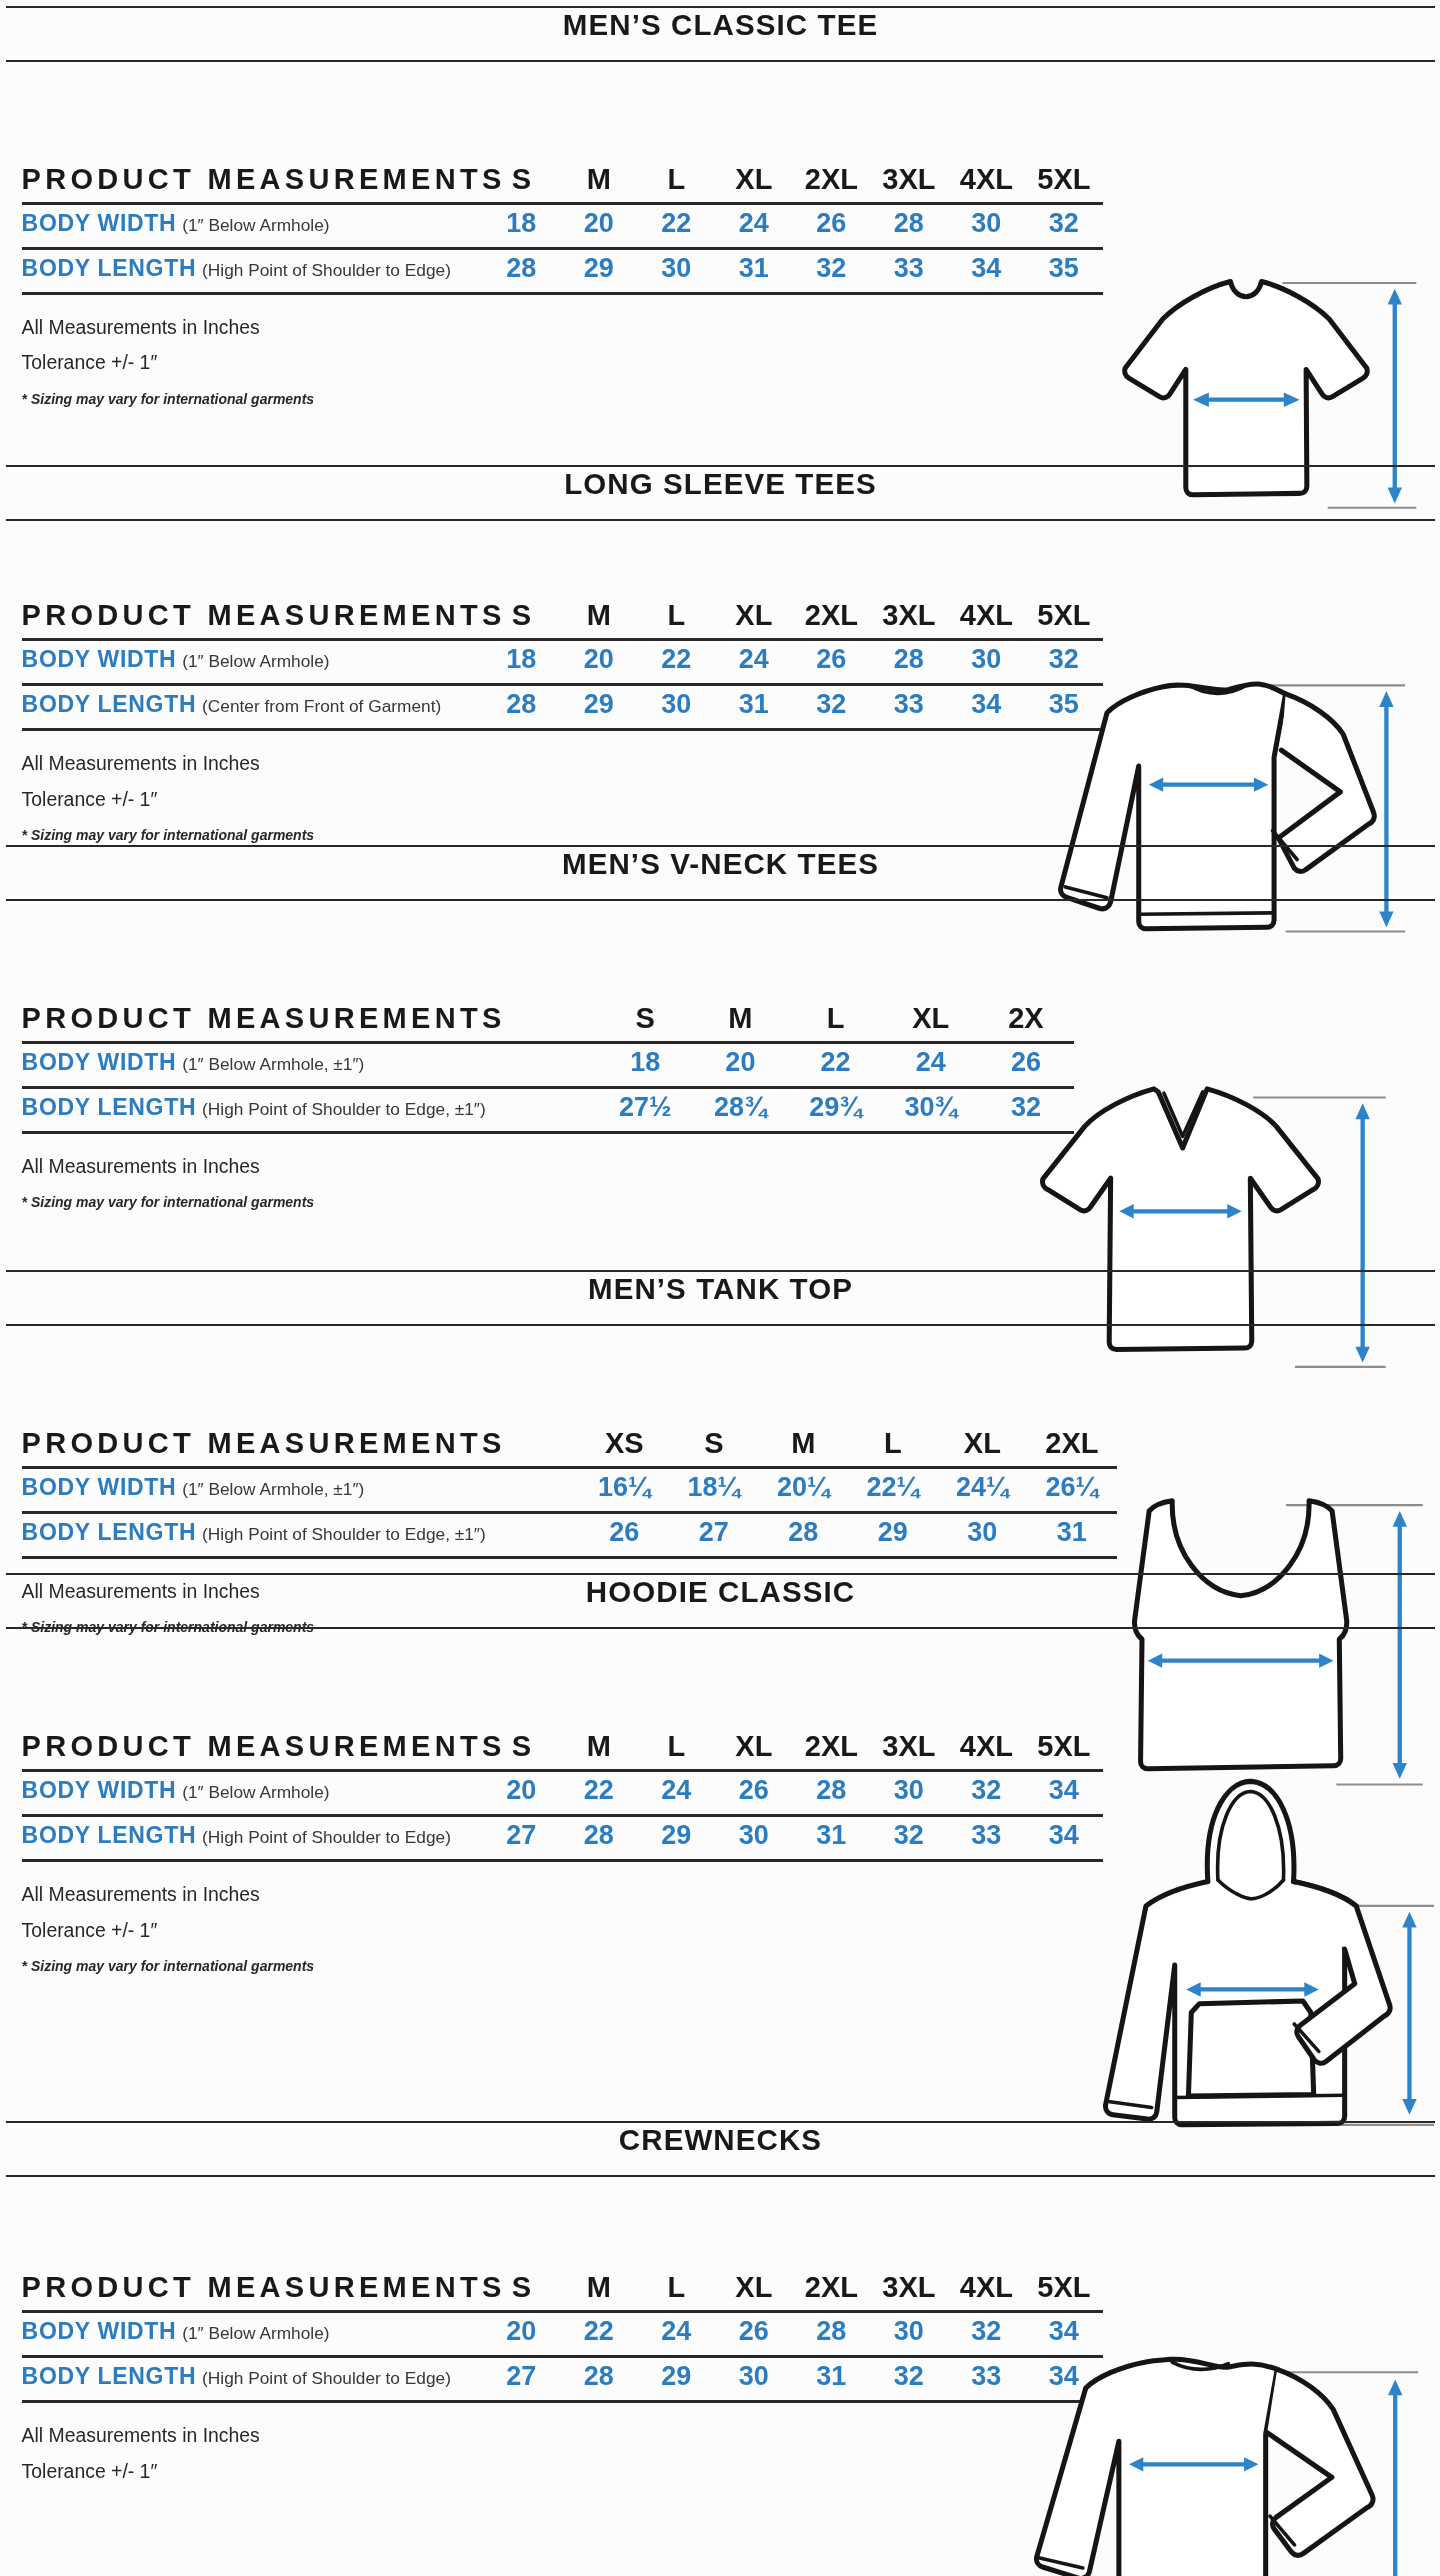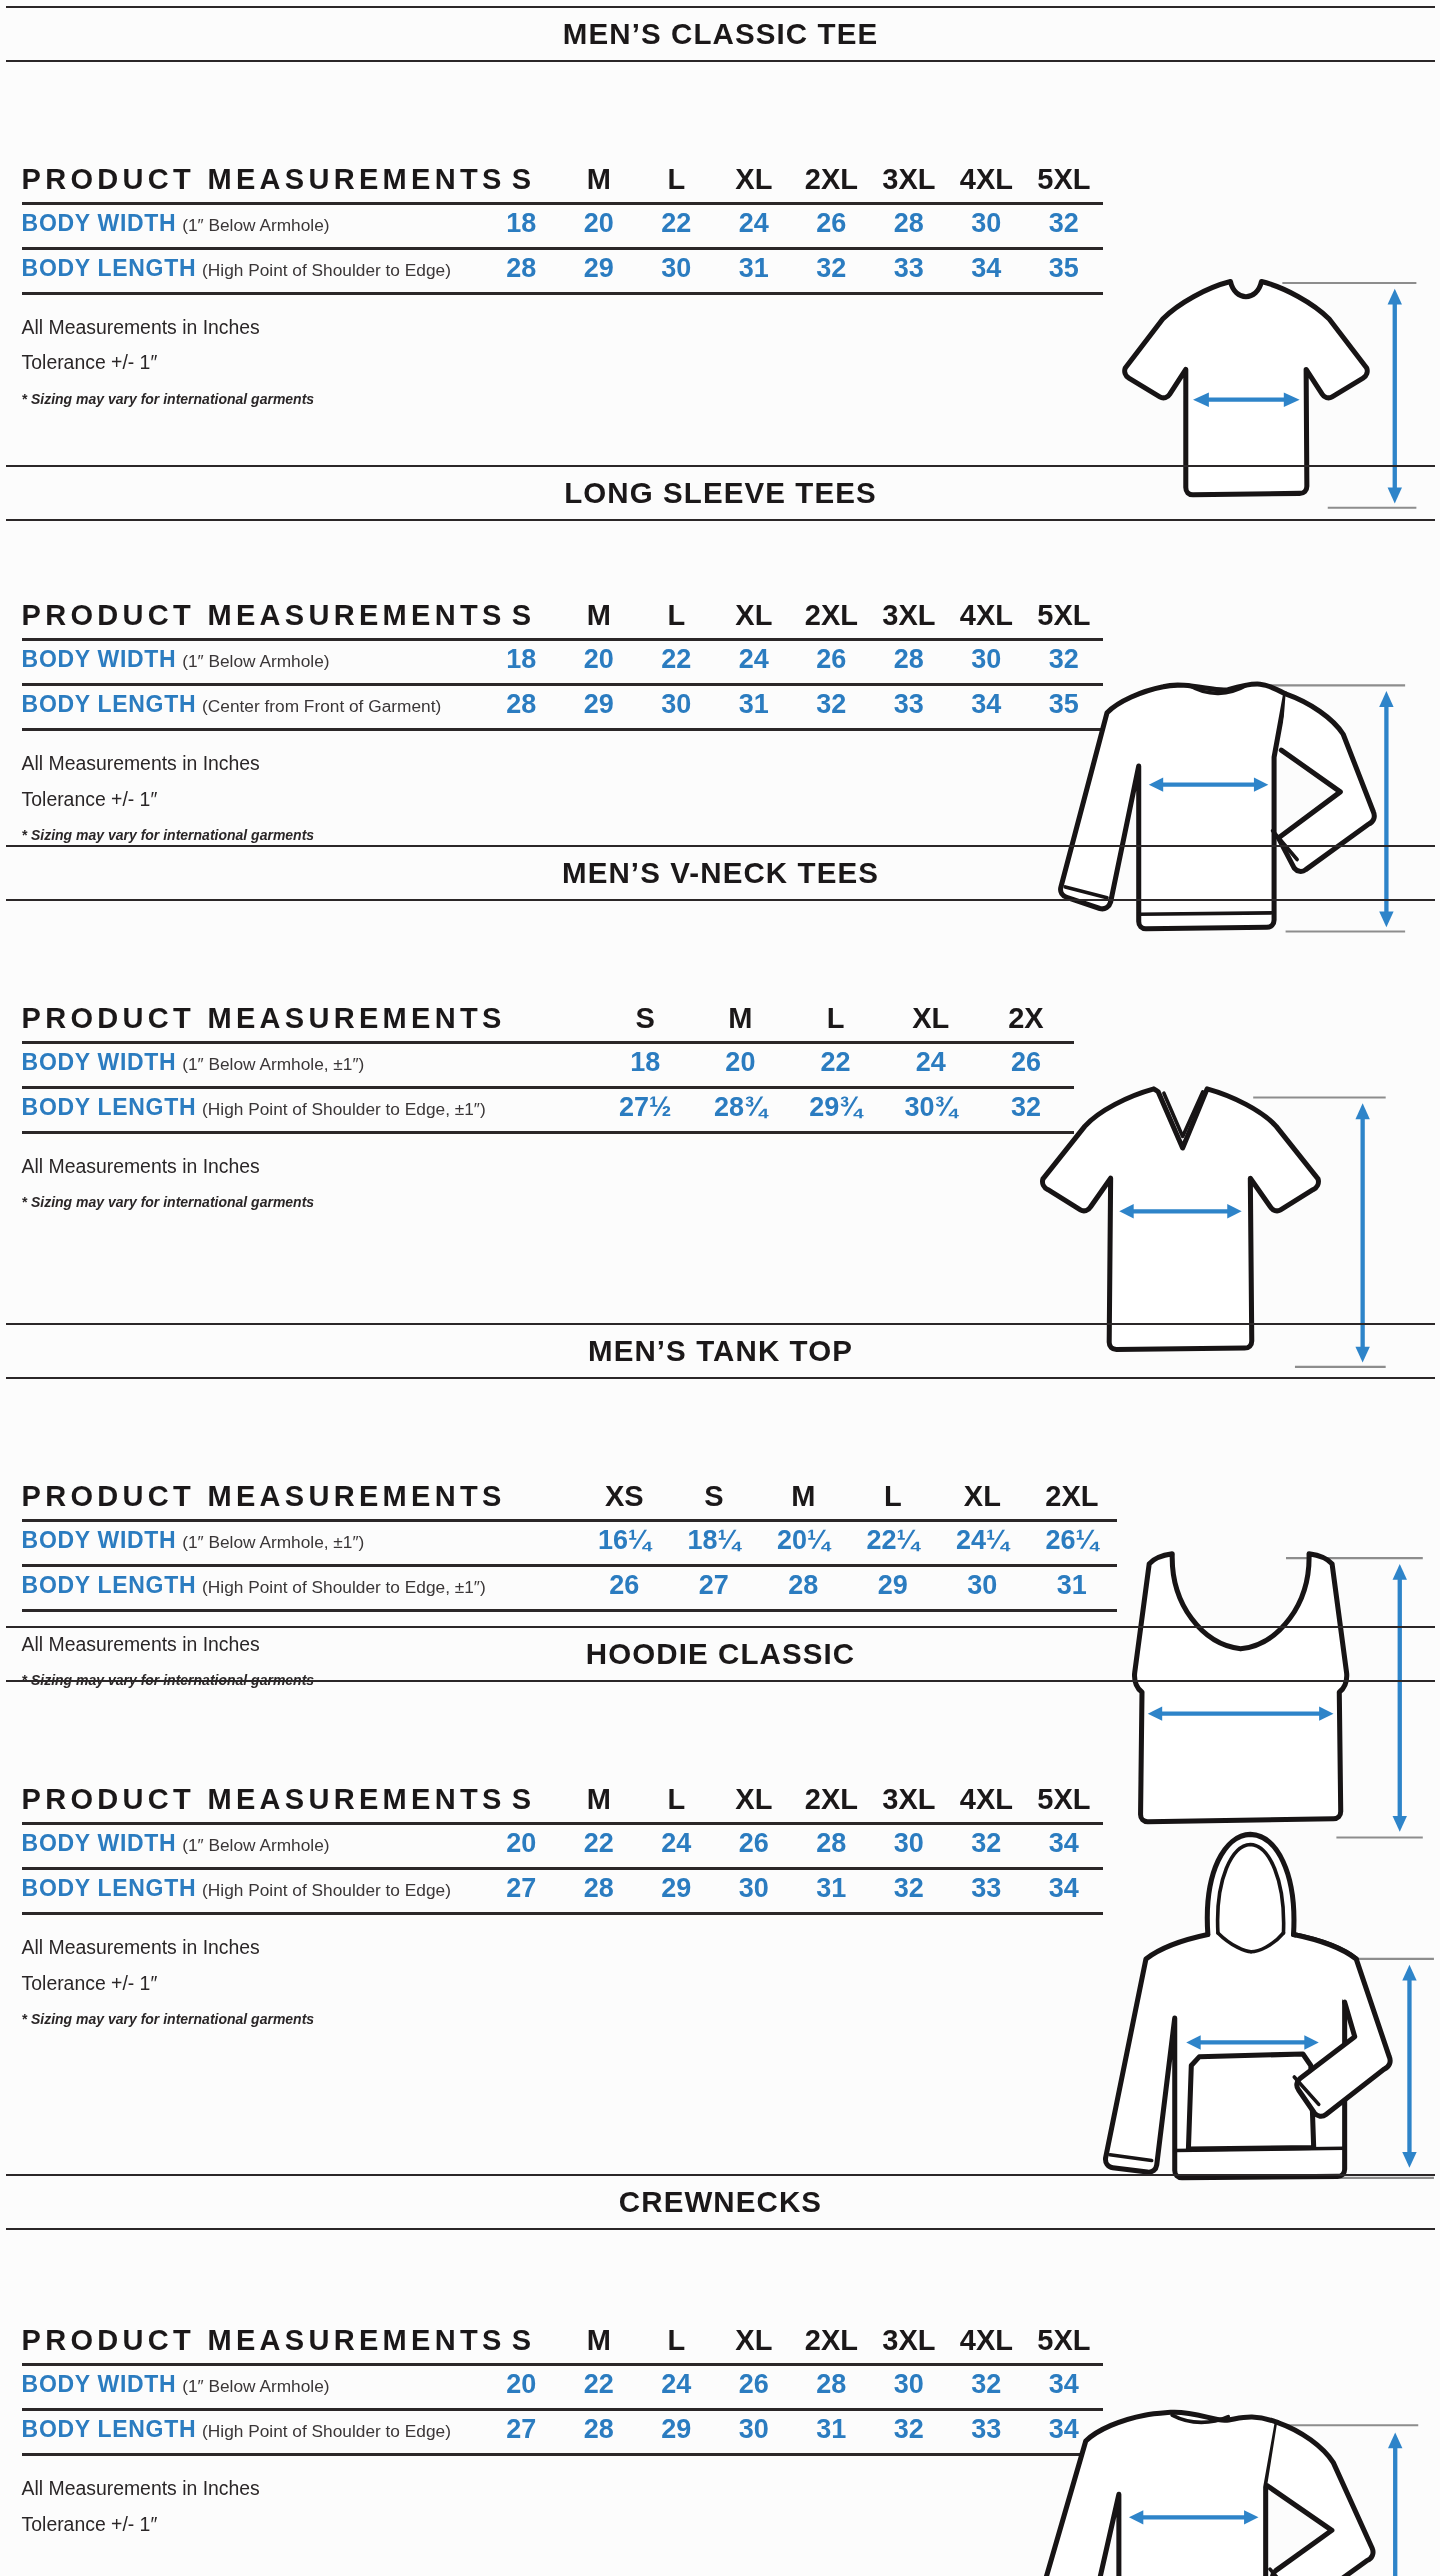--- a/index.html
+++ b/index.html
@@ -12,30 +12,30 @@
   *{box-sizing:border-box}
   html,body{margin:0;padding:0}
   body{
     width:1441px;height:2576px;overflow:hidden;
     background:#fcfcfc;color:var(--ink);
     font-family:"Liberation Sans", sans-serif;
   }
   #sections-root section{position:relative;width:1441px}
   #sections-root section:nth-of-type(1){height:465px;padding-top:5.8px}
   #sections-root section:nth-of-type(2){height:380px}
-  #sections-root section:nth-of-type(3){height:478px}
+  #sections-root section:nth-of-type(3){height:425px}
   #sections-root section:nth-of-type(4){height:303px}
   #sections-root section:nth-of-type(5){height:548px}
   #sections-root section:nth-of-type(6){height:442px}
 
   .band{
     margin:0 5.8px;height:56px;
     border-top:2.2px solid var(--rule);
     border-bottom:2.2px solid var(--rule);
-    display:flex;align-items:center;justify-content:center;
+    display:flex;align-items:flex-start;justify-content:center;
   }
   .title{
     margin:0;font-size:29.5px;font-weight:800;letter-spacing:1.1px;color:#1b1819;
   }
   .content{position:relative;width:100%;height:calc(100% - 58px)}
   .table-block{margin:101px 0 0 21.6px;width:1081px}
   #sections-root section:nth-of-type(2) .table-block{margin-top:78px}
   #sections-root section:nth-of-type(3) .table-block{--labelw:576px;width:1052px}
   #sections-root section:nth-of-type(4) .table-block{--labelw:558px;width:1095px}
   #sections-root section:nth-of-type(6) .table-block{margin-top:94px}

